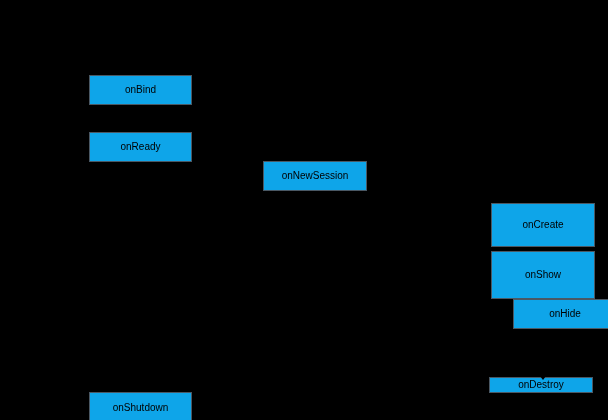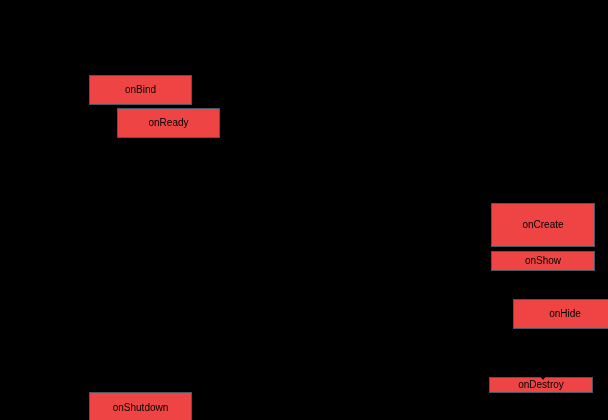--- a/index.html
+++ b/index.html
@@ -11,21 +11,21 @@
     position: relative;
     width: 608px;
     height: 420px;
     background: #000000;
     overflow: hidden;
     font-family: "Liberation Sans", sans-serif;
   }
   .node {
     position: absolute;
     box-sizing: border-box;
-    background: #ef4444;
+    background: #0ea5e9;
     border: 1px solid #4a5864;
     display: flex;
     align-items: center;
     justify-content: center;
   }
   .node-label {
     font-size: 10px;
     color: #000000;
     line-height: 1;
     white-space: nowrap;
@@ -41,30 +41,33 @@
 </style>
 </head>
 <body>
 
 <div class="canvas">
 
   <div class="node" style="left:89px; top:75px; width:103px; height:30px;">
     <span class="node-label">onBind</span>
   </div>
 
-  <div class="node" style="left:89px; top:108px; width:103px; height:30px;margin-left:28px;">
+  <div class="node" style="left:89px; top:132px; width:103px; height:30px;">
     <span class="node-label">onReady</span>
   </div>
 
+  <div class="node" style="left:263px; top:161px; width:104px; height:30px;">
+    <span class="node-label">onNewSession</span>
+  </div>
 
   <div class="node" style="left:491px; top:203px; width:104px; height:44px;">
     <span class="node-label">onCreate</span>
   </div>
 
-  <div class="node" style="left:491px; top:251px; width:104px; height:20px;">
+  <div class="node" style="left:491px; top:251px; width:104px; height:48px;">
     <span class="node-label">onShow</span>
   </div>
 
   <div class="node" style="left:491px; top:299px; width:104px; height:30px;margin-left:22px;">
     <span class="node-label">onHide</span>
   </div>
 
   <div class="node" style="left:89px; top:392px; width:103px; height:32px;">
     <span class="node-label">onShutdown</span>
   </div>

